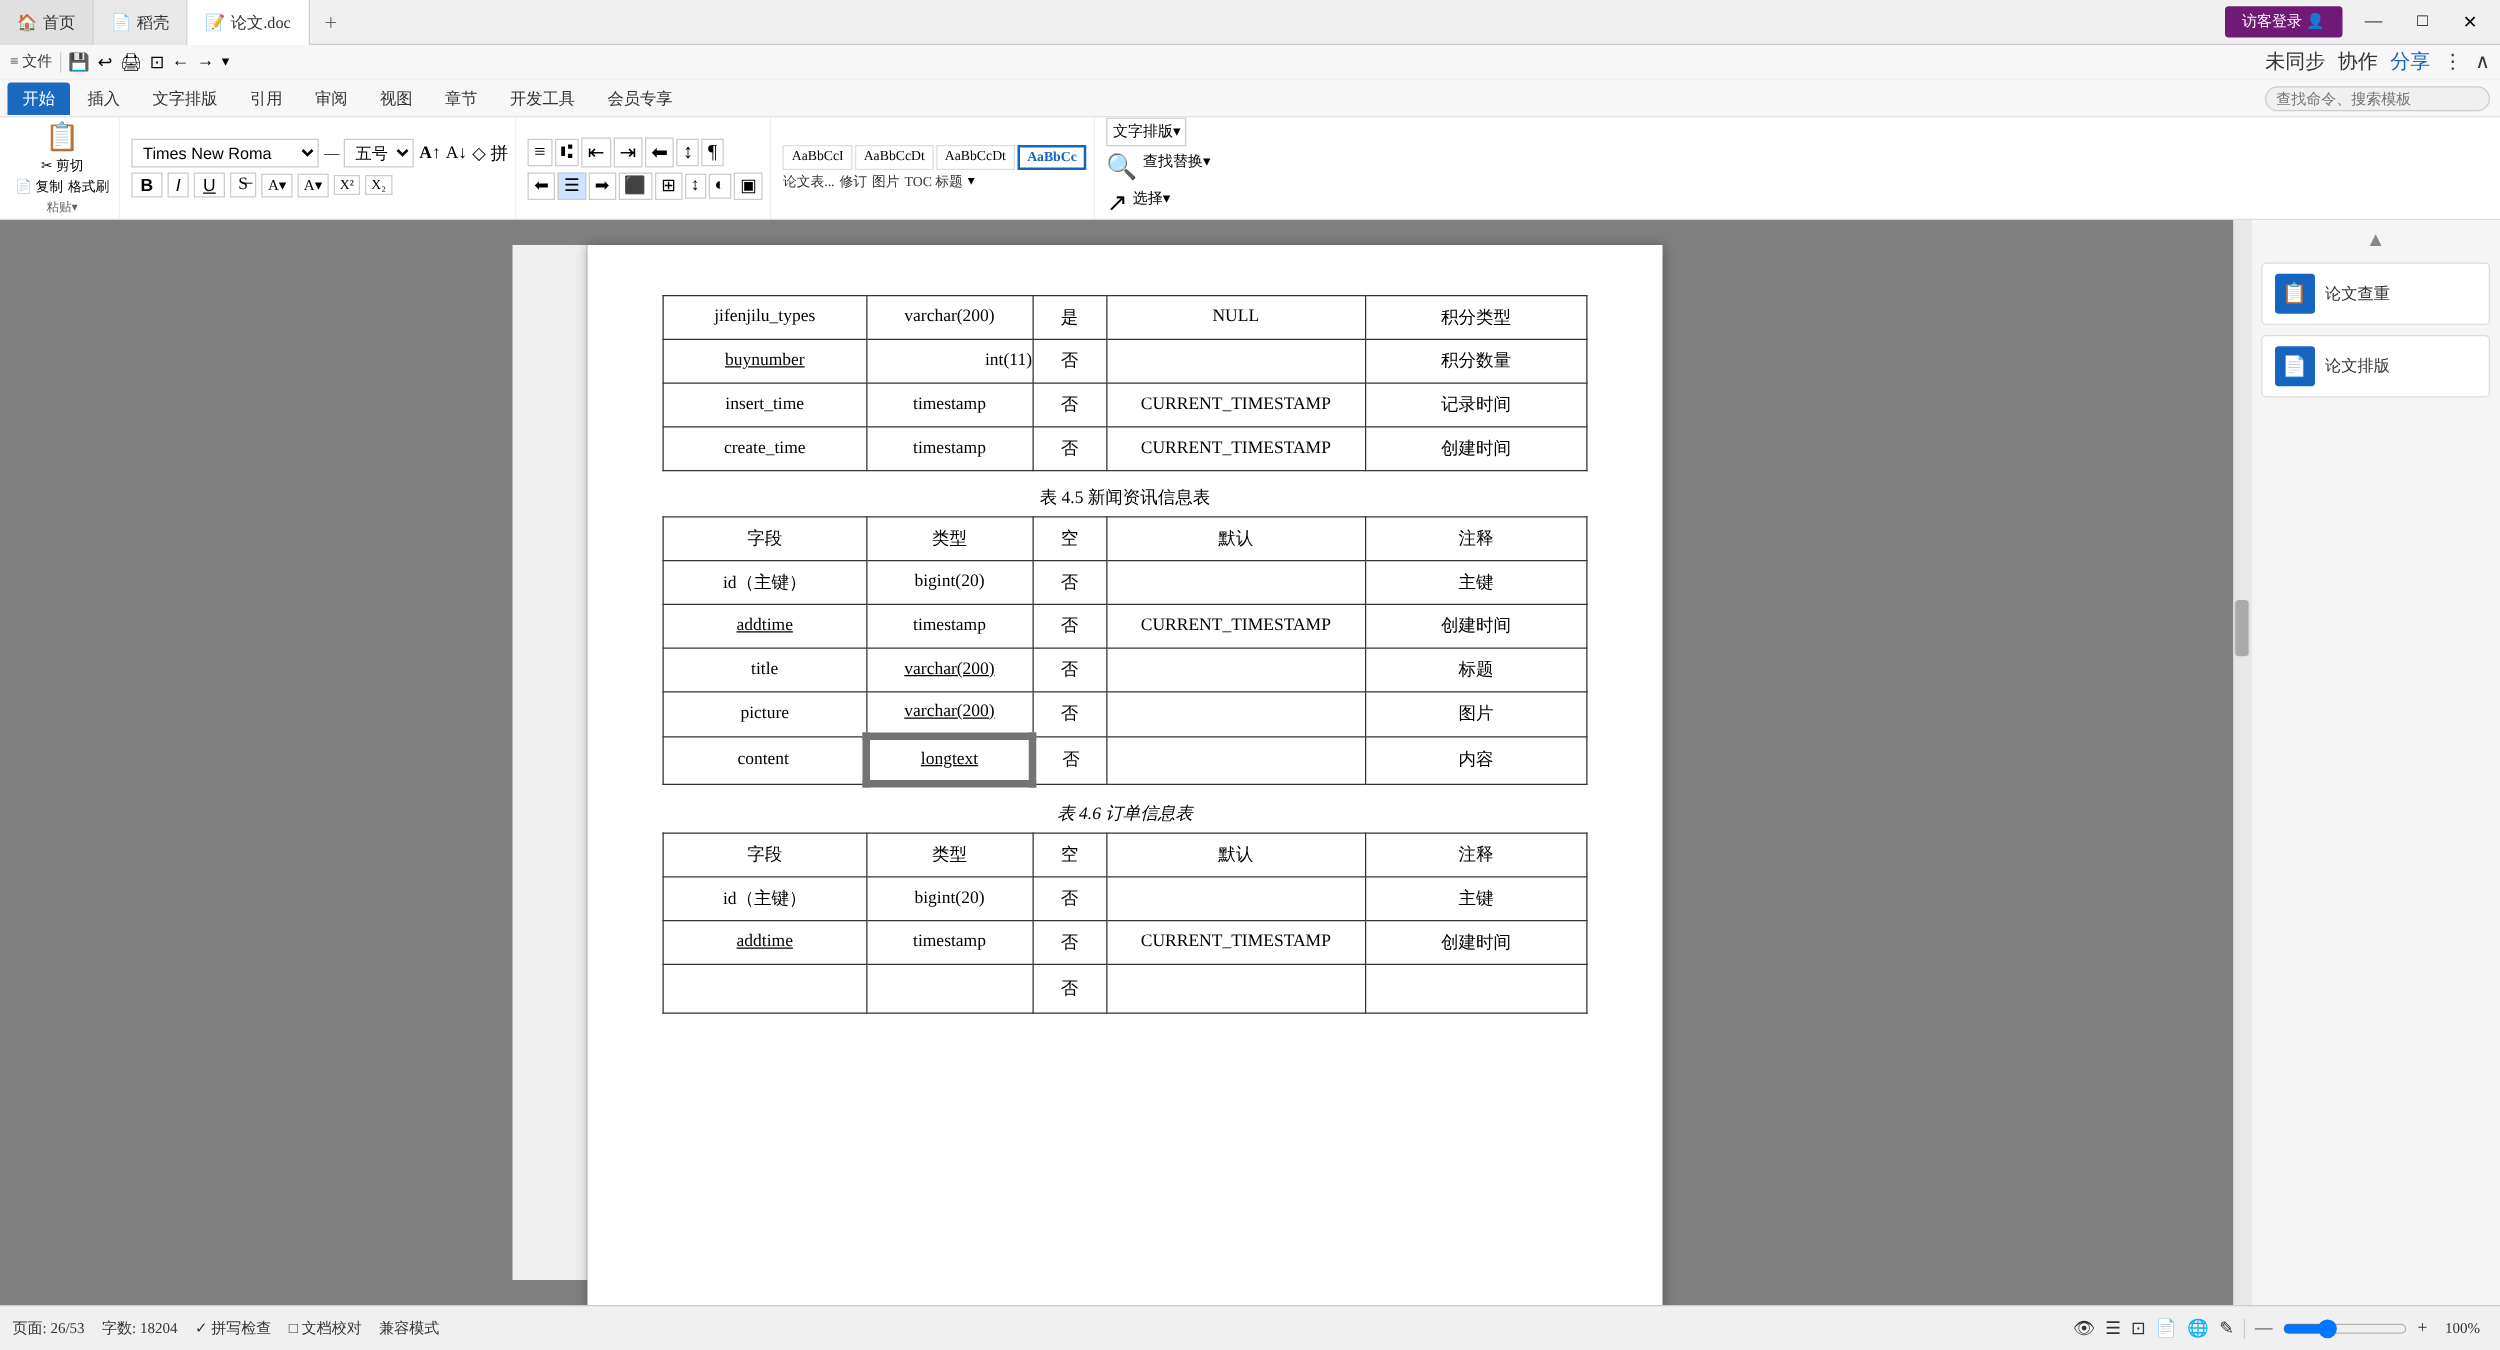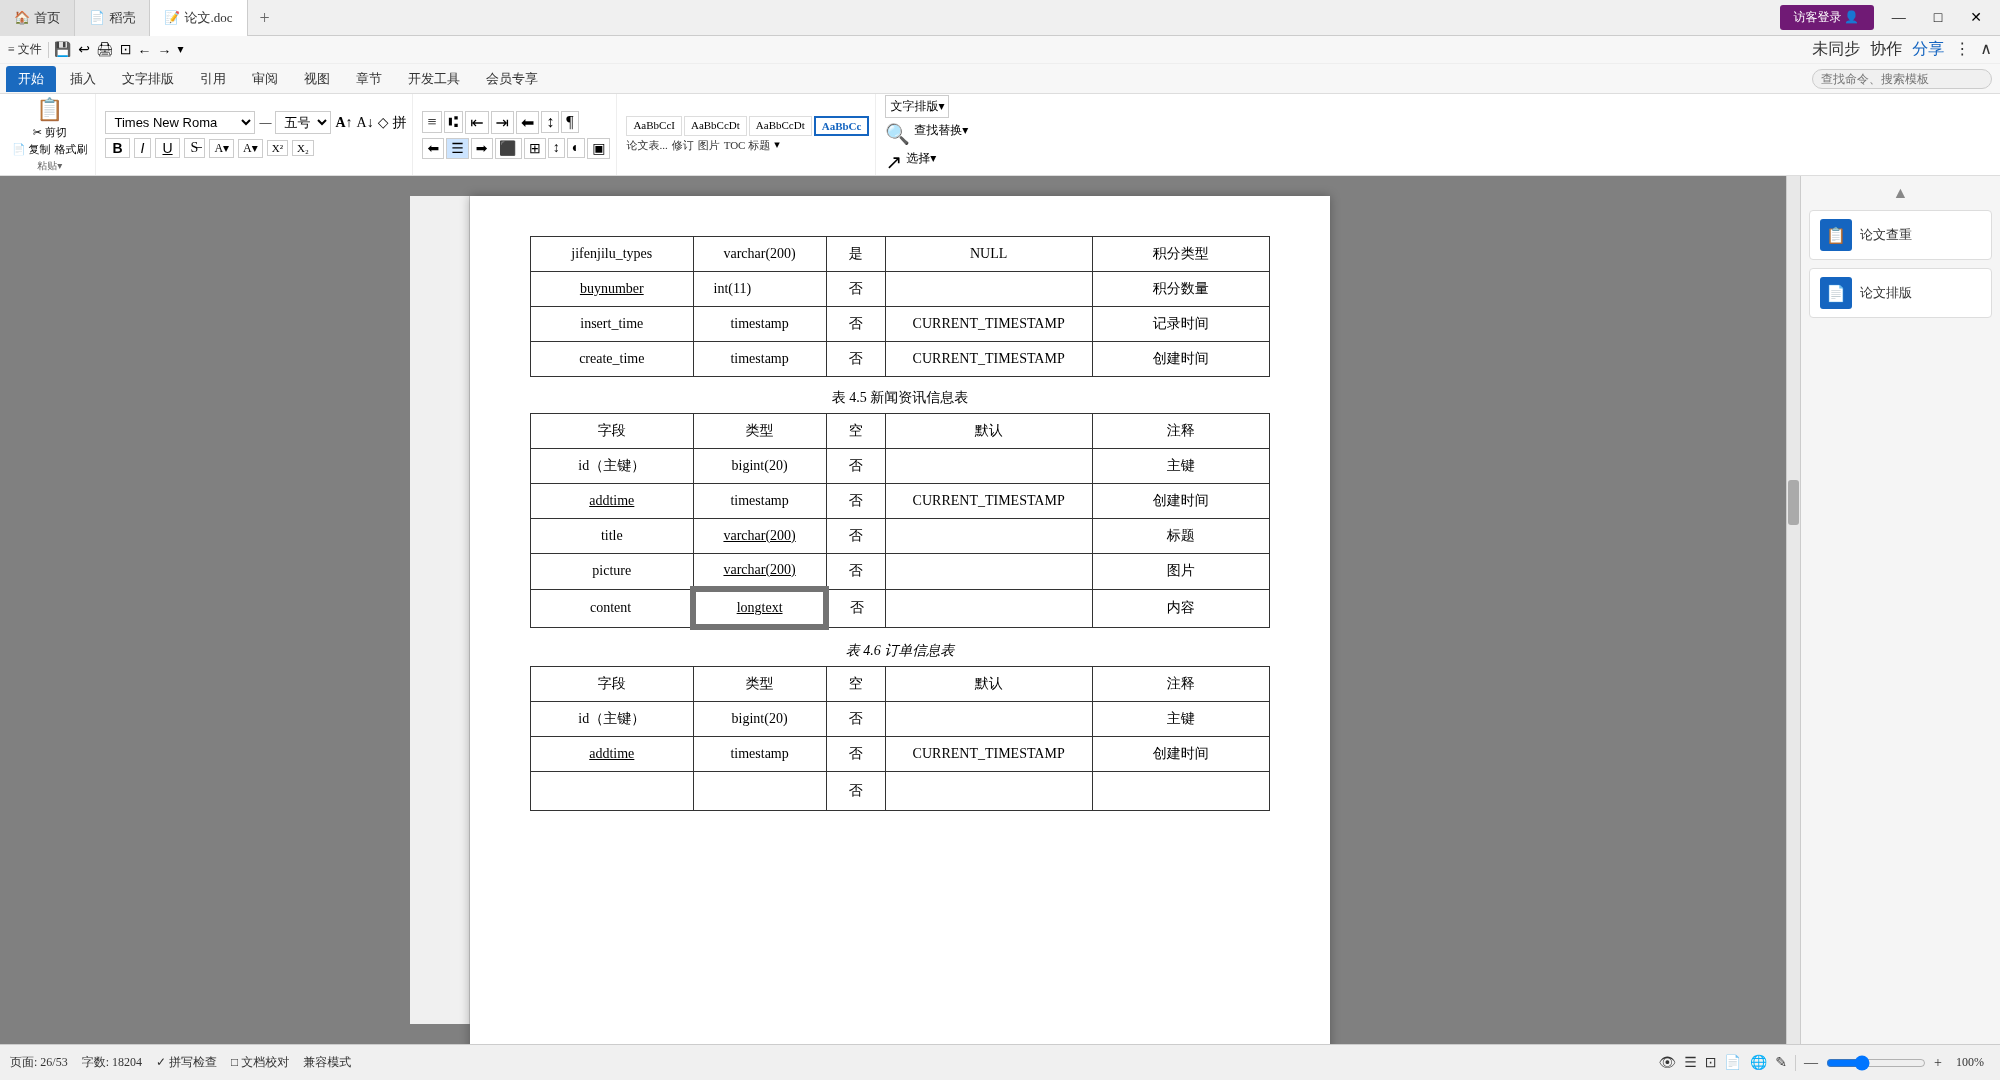--- a/index.html
+++ b/index.html
@@ -192,21 +192,21 @@
       <tbody>
           <tr>
         <td style="border:1px solid #333;padding:8px 12px;text-align:center;width:22%;">jifenjilu_types</td>
         <td style="border:1px solid #333;padding:8px 12px;text-align:center;width:18%;">varchar(200)</td>
         <td style="border:1px solid #333;padding:8px 12px;text-align:center;width:8%;">是</td>
         <td style="border:1px solid #333;padding:8px 12px;text-align:center;width:28%;">NULL</td>
         <td style="border:1px solid #333;padding:8px 12px;text-align:center;width:24%;">积分类型</td>
       </tr>
       <tr>
         <td style="border:1px solid #333;padding:8px 12px;text-align:center;"><u>buynumber</u></td>
-        <td style="border:1px solid #333;padding:8px 20px;text-align:left;">int(11)</td>
+        <td style="border:1px solid #333;padding:8px 0;text-align:right;">int(11)</td>
         <td style="border:1px solid #333;padding:8px 12px;text-align:center;">否</td>
         <td style="border:1px solid #333;padding:8px 12px;text-align:center;"></td>
         <td style="border:1px solid #333;padding:8px 12px;text-align:center;">积分数量</td>
       </tr>
       <tr>
         <td style="border:1px solid #333;padding:8px 12px;text-align:center;">insert_time</td>
         <td style="border:1px solid #333;padding:8px 12px;text-align:center;">timestamp</td>
         <td style="border:1px solid #333;padding:8px 12px;text-align:center;">否</td>
         <td style="border:1px solid #333;padding:8px 12px;text-align:center;">CURRENT_TIMESTAMP</td>
         <td style="border:1px solid #333;padding:8px 12px;text-align:center;">记录时间</td>

